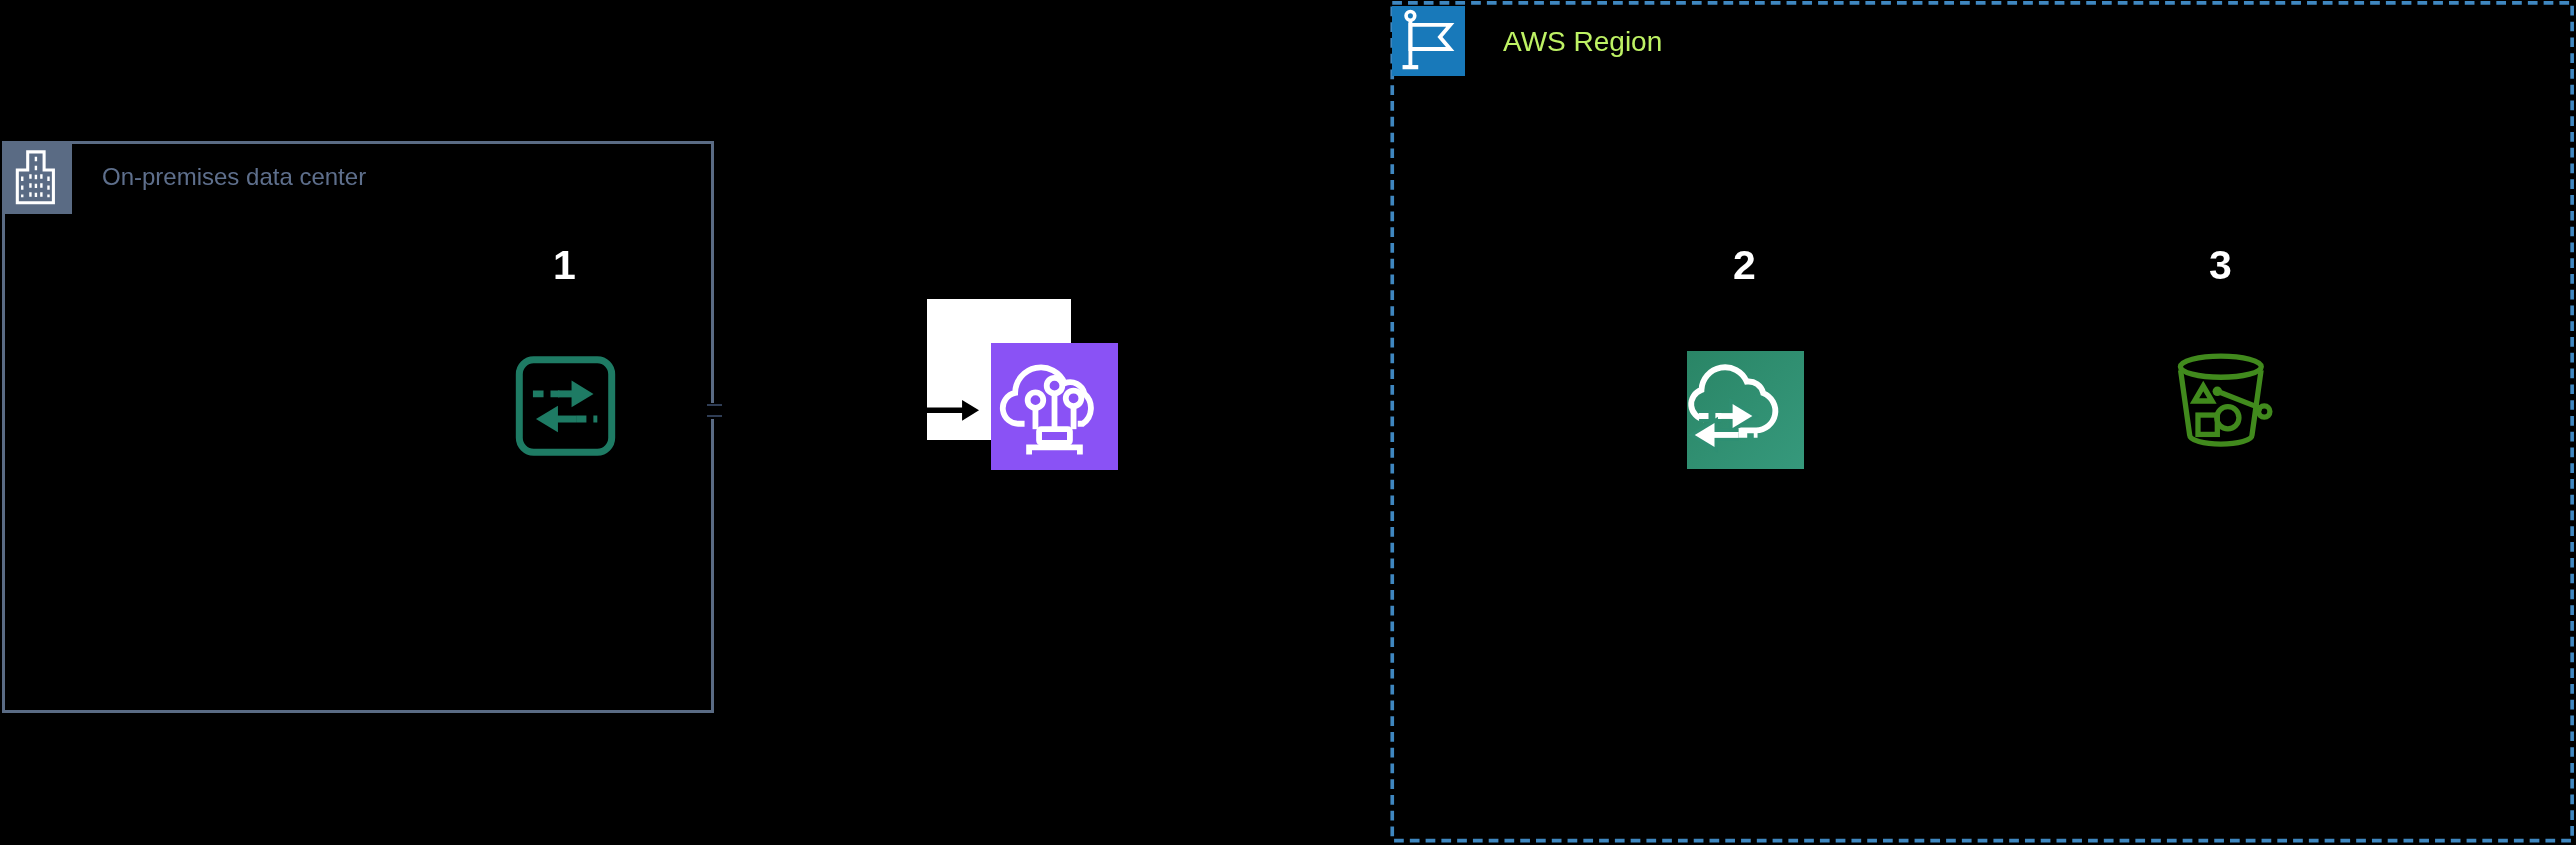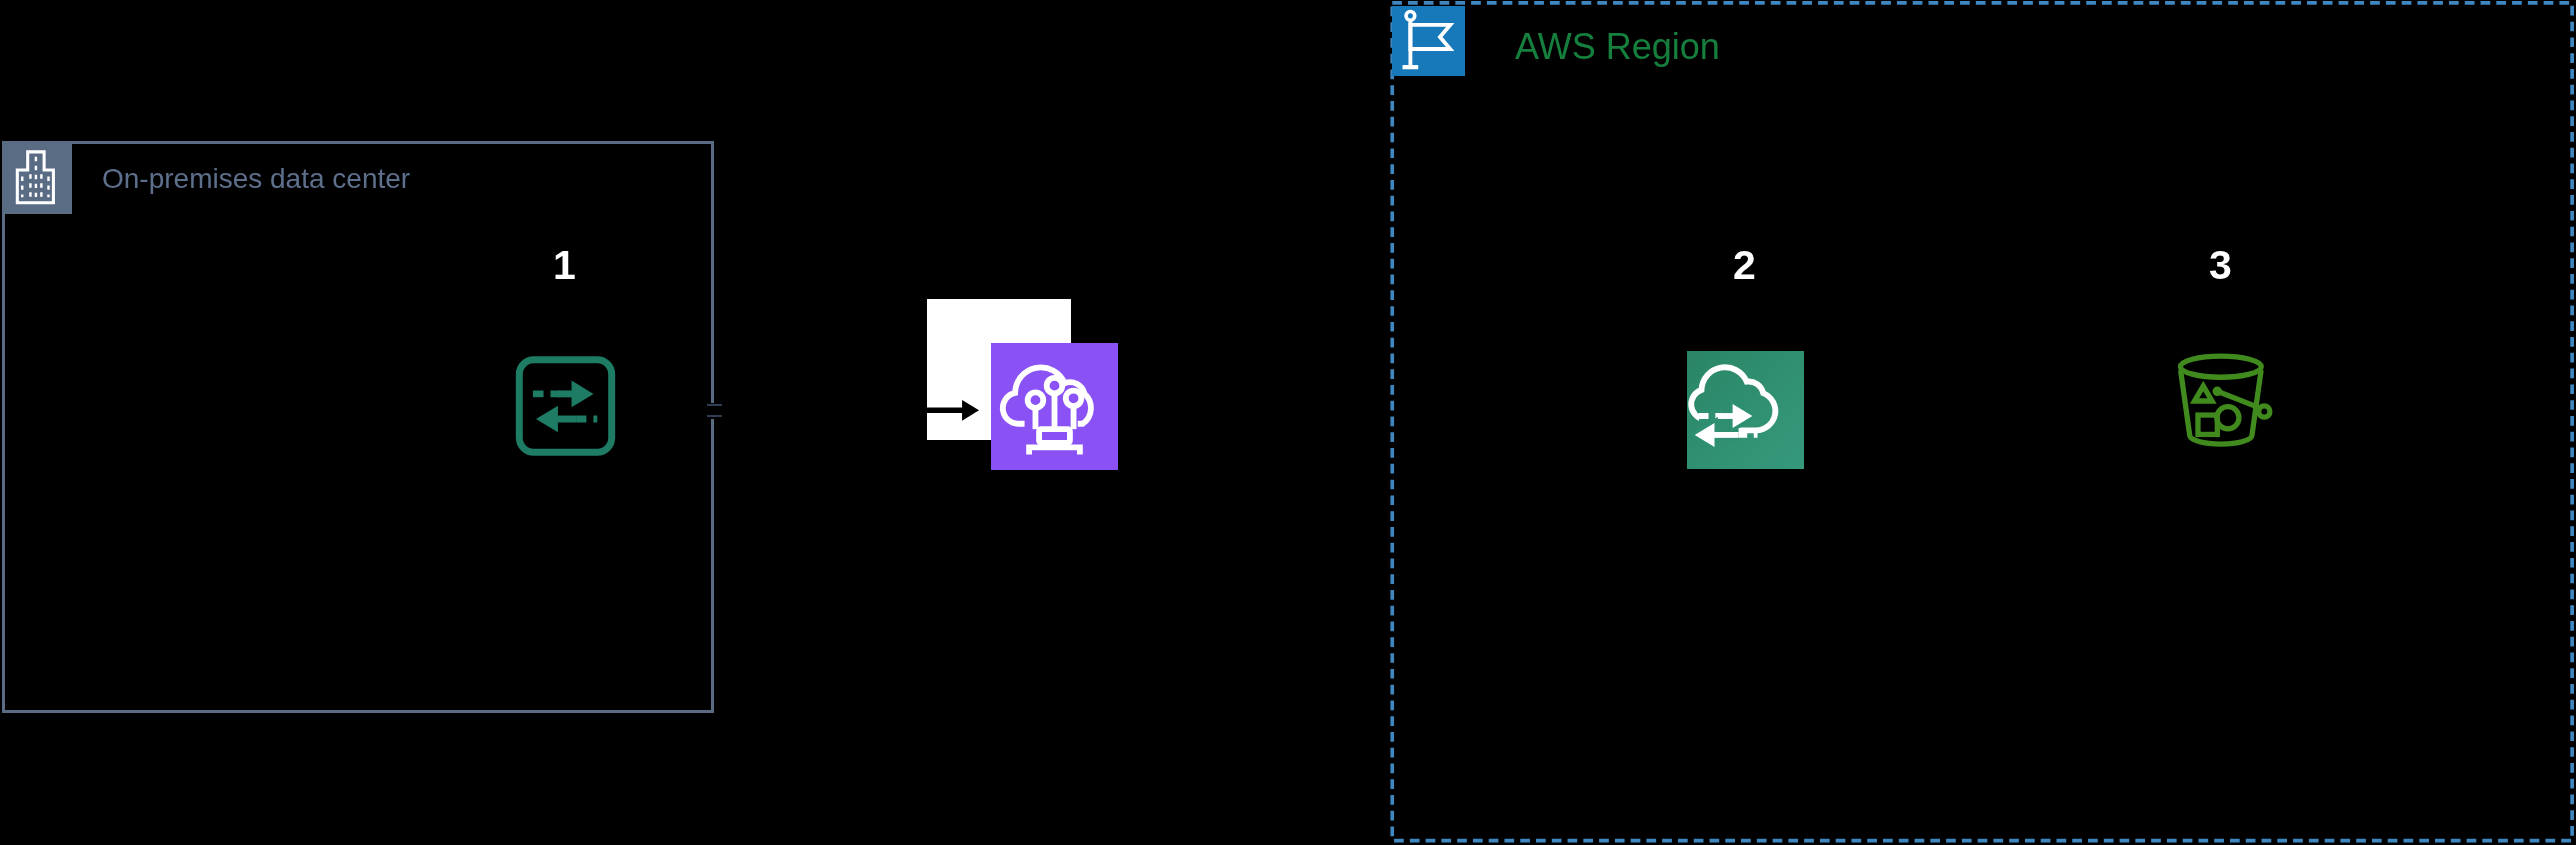--- a/index.html
+++ b/index.html
@@ -5,21 +5,21 @@
   html,body{margin:0;padding:0;background:#000;}
   .canvas{position:relative;width:2576px;height:846px;background:#000;overflow:hidden;
           font-family:"Liberation Sans",sans-serif;}
   .abs{position:absolute;}
 
   
   .onprem-box{left:1.8px;top:141px;width:712px;height:572px;box-sizing:border-box;
               border:3.6px solid #5A6B84;}
   .onprem-corner{left:1.8px;top:141px;width:70px;height:73px;background:#5A6B84;
                  display:flex;align-items:center;justify-content:center;}
-  .onprem-label{left:102px;top:163px;font-size:28px;color:#5E6F8C;white-space:nowrap;}
+  .onprem-label{left:102px;top:163px;font-size:24px;color:#5E6F8C;white-space:nowrap;}
   .border-gap{left:710px;top:403px;width:8.5px;height:16px;background:#000;}
   .tick{left:707px;width:14.6px;height:2.4px;background:#2F3D55;}
   .tick1{top:404px;} .tick2{top:415px;}
 
   
   .step-num{width:55px;text-align:center;font-size:41px;font-weight:bold;color:#fff;}
   .n1{left:537px;top:242px;} .n2{left:1717px;top:242px;} .n3{left:2193px;top:242px;}
 
   
   .agent-icon{left:514px;top:354px;width:103px;height:104px;}
@@ -28,21 +28,21 @@
                display:flex;align-items:center;justify-content:center;}
   .teal-icon{left:1687px;top:351px;width:117px;height:118px;
              background:linear-gradient(135deg,#2A8566 0%,#36997C 100%);
              display:flex;align-items:center;justify-content:center;}
   .bucket-icon{left:2176px;top:353px;width:102px;height:96px;}
 
   
   .region-border{left:1390px;top:1.2px;}
   .region-flag{left:1392px;top:5.5px;width:73px;height:70px;background:#1879BA;
                display:flex;align-items:center;justify-content:center;}
-  .region-label{left:1503px;top:25.5px;font-size:36px;color:#15803d;white-space:nowrap;margin-left:12px;}
+  .region-label{left:1503px;top:25.5px;font-size:28px;color:#bef264;white-space:nowrap;}
 </style>
 </head>
 <body>
 
 <div class="canvas">
 
   <div class="abs onprem-box"></div>
   <div class="abs onprem-corner">
     <span>
       <svg width="70" height="73" viewBox="0 0 64 64" fill="none" stroke="#FFFFFF">

